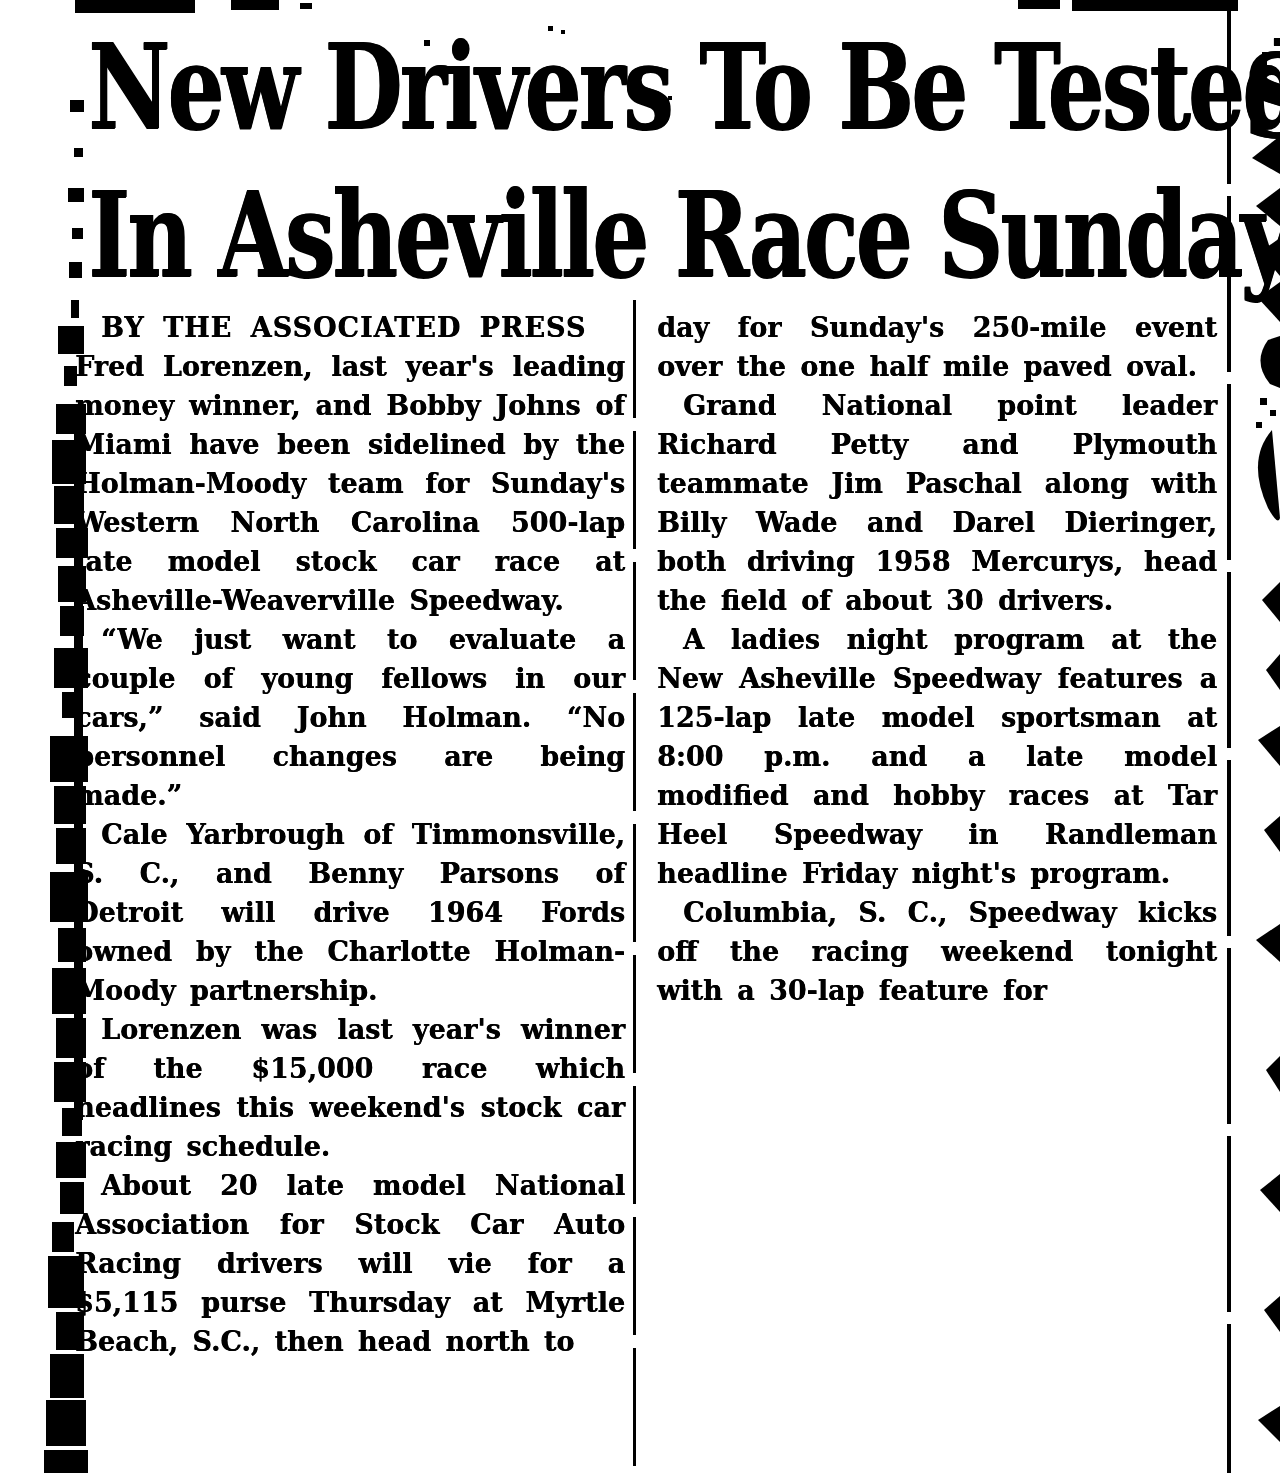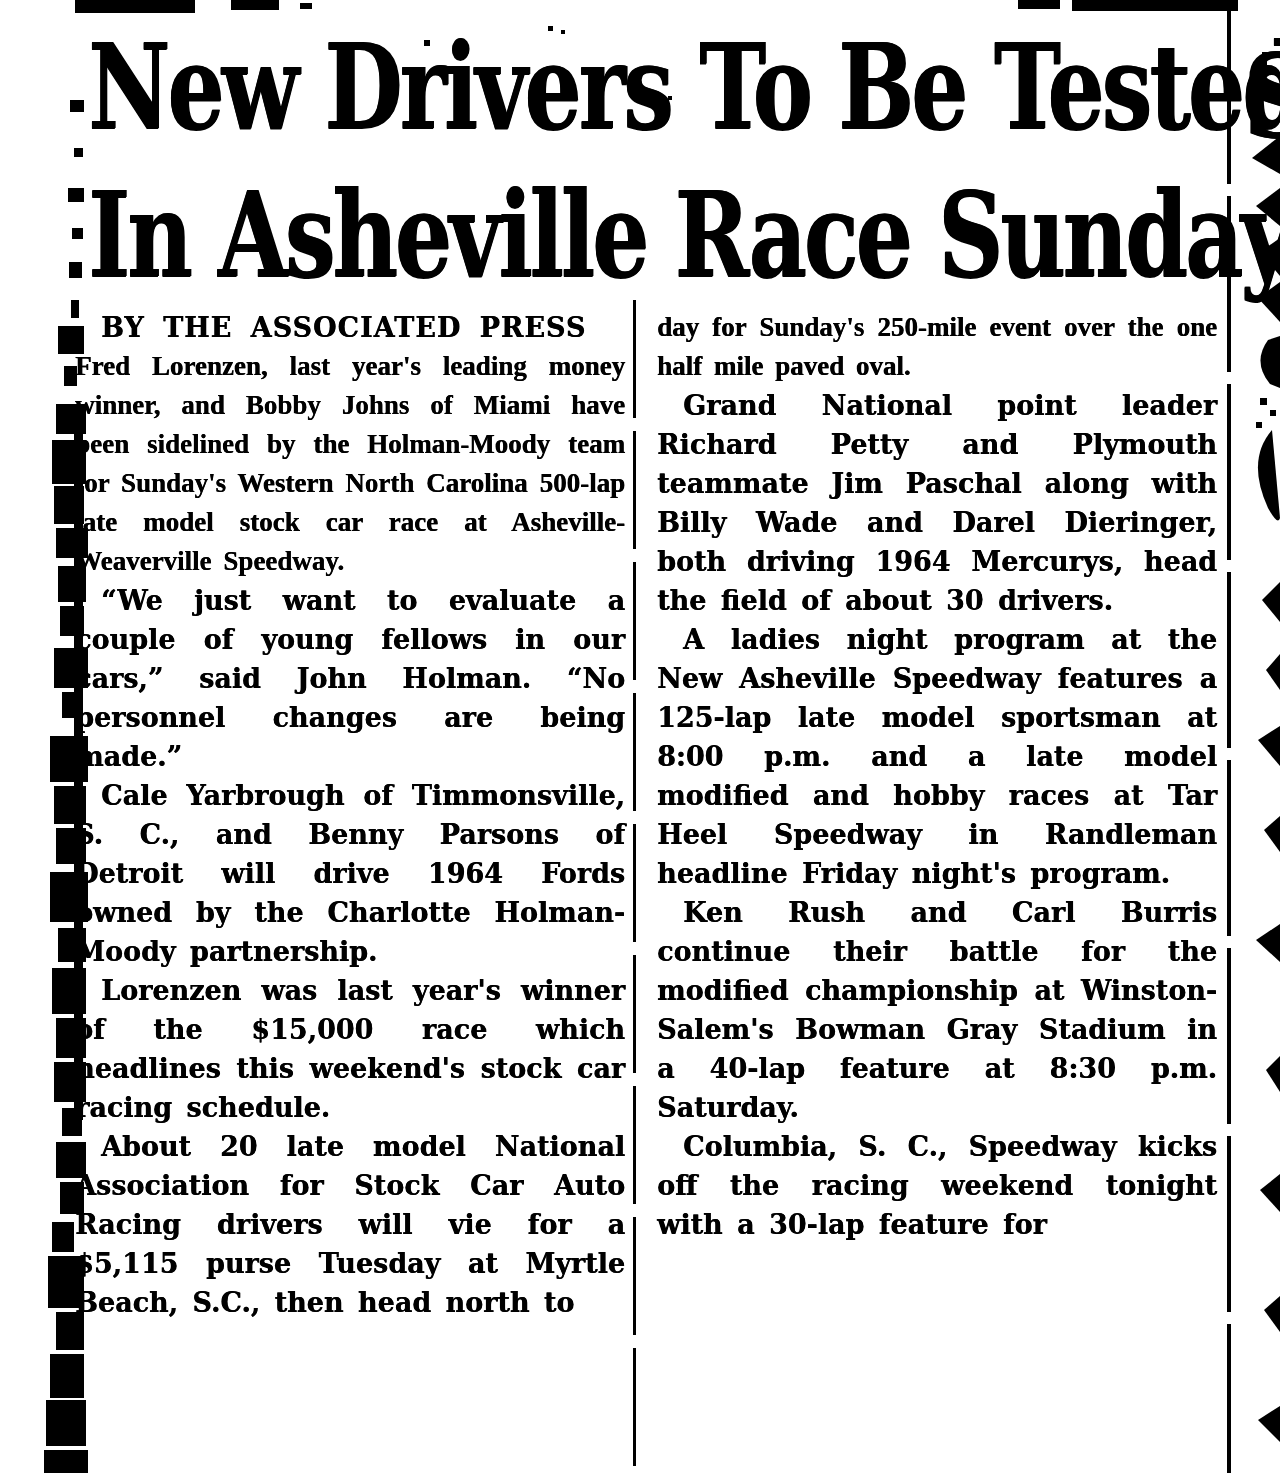--- a/index.html
+++ b/index.html
@@ -39,21 +39,21 @@
     font-size:27px;
     line-height:39px;
     font-weight:700;
     text-align:justify;
     word-spacing:5px;
     text-shadow:0.4px 0.4px 0 #000;
   }
   .col.left{width:550px;}
   .col.right{width:560px;}
   .col p{margin:0;text-indent:26px;}
-  .col p.no-indent{text-indent:0;font-family:Liberation Serif, serif;}
+  .col p.no-indent{text-indent:0;}
   .byline{
     margin:0;
     text-indent:6px;
     font-size:27px;
     letter-spacing:1px;
     word-spacing:8px;
     white-space:nowrap;
   }
   
   .divider-mid{
@@ -96,27 +96,26 @@
     <h1 class="headline l2">In Asheville Race Sunday</h1>
   </div>
 
   <div class="columns">
     <div class="col left">
       <p class="byline">BY THE ASSOCIATED PRESS</p>
       <p class="no-indent">Fred Lorenzen, last year's leading money winner, and Bobby Johns of Miami have been sidelined by the Holman-Moody team for Sunday's Western North Carolina 500-lap late model stock car race at Asheville-Weaverville Speedway.</p>
       <p>“We just want to evaluate a couple of young fellows in our cars,” said John Holman. “No personnel changes are being made.”</p>
       <p>Cale Yarbrough of Timmonsville, S. C., and Benny Parsons of Detroit will drive 1964 Fords owned by the Charlotte Holman-Moody partnership.</p>
       <p>Lorenzen was last year's winner of the $15,000 race which headlines this weekend's stock car racing schedule.</p>
-      <p>About 20 late model National Association for Stock Car Auto Racing drivers will vie for a $5,115 purse Tuesday at Myrtle Beach, S.C., then head north to</p>
+      <p>About 20 late model National Association for Stock Car Auto Racing drivers will vie for a $5,115 purse Thursday at Myrtle Beach, S.C., then head north to</p>
     </div>
     <div class="col right">
       <p class="no-indent">day for Sunday's 250-mile event over the one half mile paved oval.</p>
-      <p>Grand National point leader Richard Petty and Plymouth teammate Jim Paschal along with Billy Wade and Darel Dieringer, both driving 1964 Mercurys, head the field of about 30 drivers.</p>
+      <p>Grand National point leader Richard Petty and Plymouth teammate Jim Paschal along with Billy Wade and Darel Dieringer, both driving 1958 Mercurys, head the field of about 30 drivers.</p>
       <p>A ladies night program at the New Asheville Speedway features a 125-lap late model sportsman at 8:00 p.m. and a late model modified and hobby races at Tar Heel Speedway in Randleman headline Friday night's program.</p>
-      <p>Ken Rush and Carl Burris continue their battle for the modified championship at Winston-Salem's Bowman Gray Stadium in a 40-lap feature at 8:30 p.m. Saturday.</p>
       <p>Columbia, S. C., Speedway kicks off the racing weekend tonight with a 30-lap feature for</p>
     </div>
   </div>
 
   <div class="divider-mid"></div>
 
   <div class="divider-right"></div>
 
   <div class="edge-letter">S</div>
 

